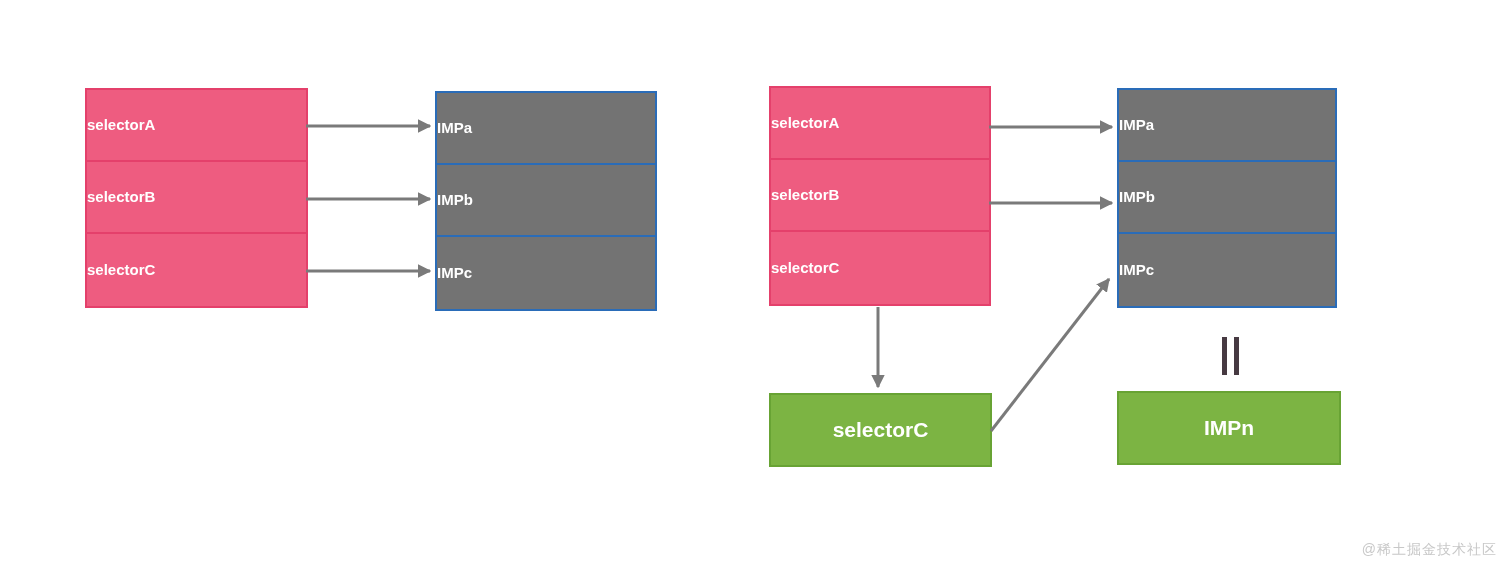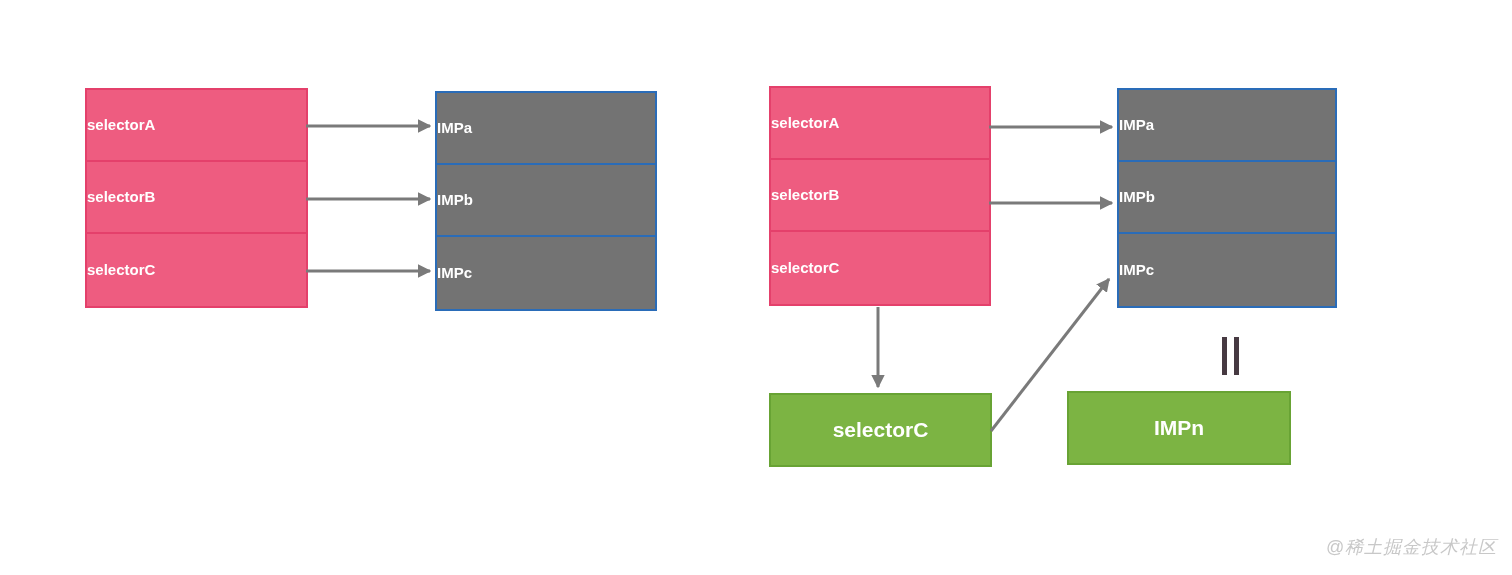--- a/index.html
+++ b/index.html
@@ -53,24 +53,23 @@
   .arrow-layer{
     position:absolute;
     left:0;top:0;
     width:1512px;height:575px;
     pointer-events:none;
   }
   .watermark{
     position:absolute;
     right:15px;
     bottom:16px;
-    font-size:18px;
+    font-size:14px;
     color:#C8C8C8;
     letter-spacing:1px;
-    font-style:italic;
   }
 </style>
 </head>
 <body>
 
 <div class="canvas">
 
   <div class="stack selector-stack" style="left:85px;top:88px;width:219px;">
     <div class="row">selectorA</div>
     <div class="row">selectorB</div>
@@ -90,21 +89,21 @@
   </div>
 
   <div class="stack imp-stack" style="left:1117px;top:88px;width:216px;">
     <div class="row">IMPa</div>
     <div class="row">IMPb</div>
     <div class="row">IMPc</div>
   </div>
 
   <div class="single swizzle" style="left:769px;top:393px;width:219px;height:70px;line-height:70px;">selectorC</div>
 
-  <div class="single swizzle" style="left:1067px;top:391px;width:220px;height:70px;line-height:70px;">IMPn</div>
+  <div class="single swizzle" style="left:1117px;top:391px;width:220px;height:70px;line-height:70px;">IMPn</div>
 
   <div class="equiv" style="left:1222px;top:337px;">
     <span class="bar"></span>
     <span class="bar"></span>
   </div>
 
   <svg class="arrow-layer" width="1512" height="575" viewBox="0 0 1512 575" xmlns="http://www.w3.org/2000/svg">
     <defs>
       <marker id="ah" viewBox="0 0 10 10" refX="9" refY="5" markerWidth="4.5" markerHeight="4.5" orient="auto-start-reverse">
         <path d="M0,0 L10,5 L0,10 z" fill="#7A7A7A"></path>

